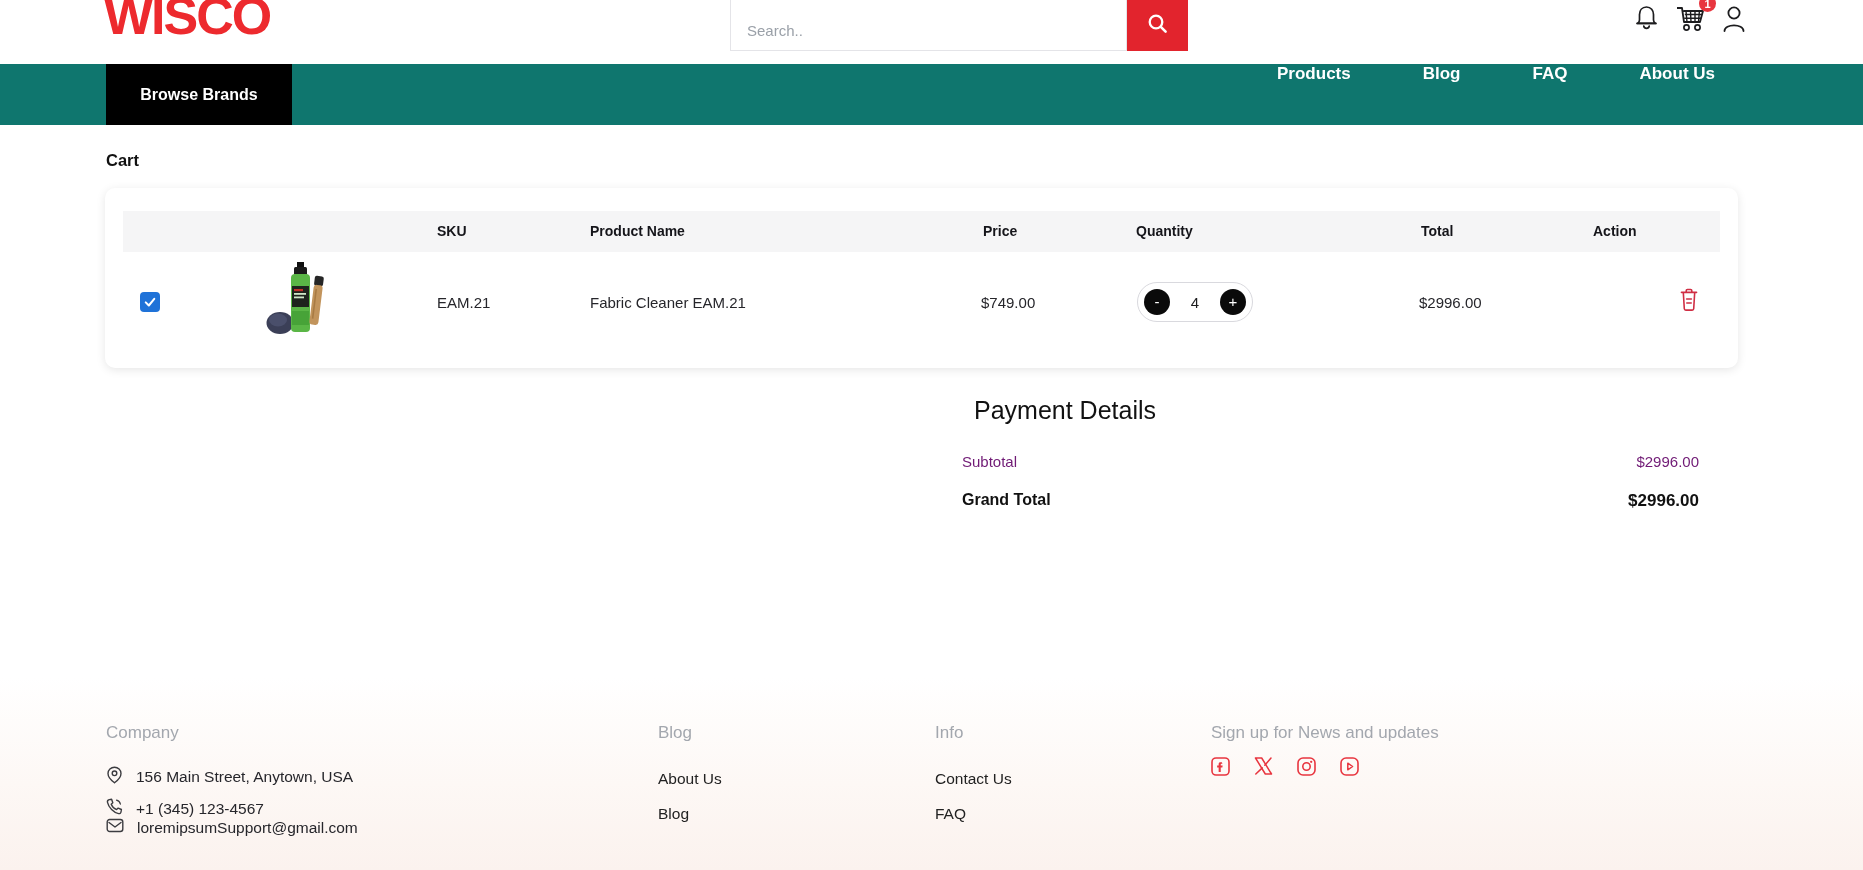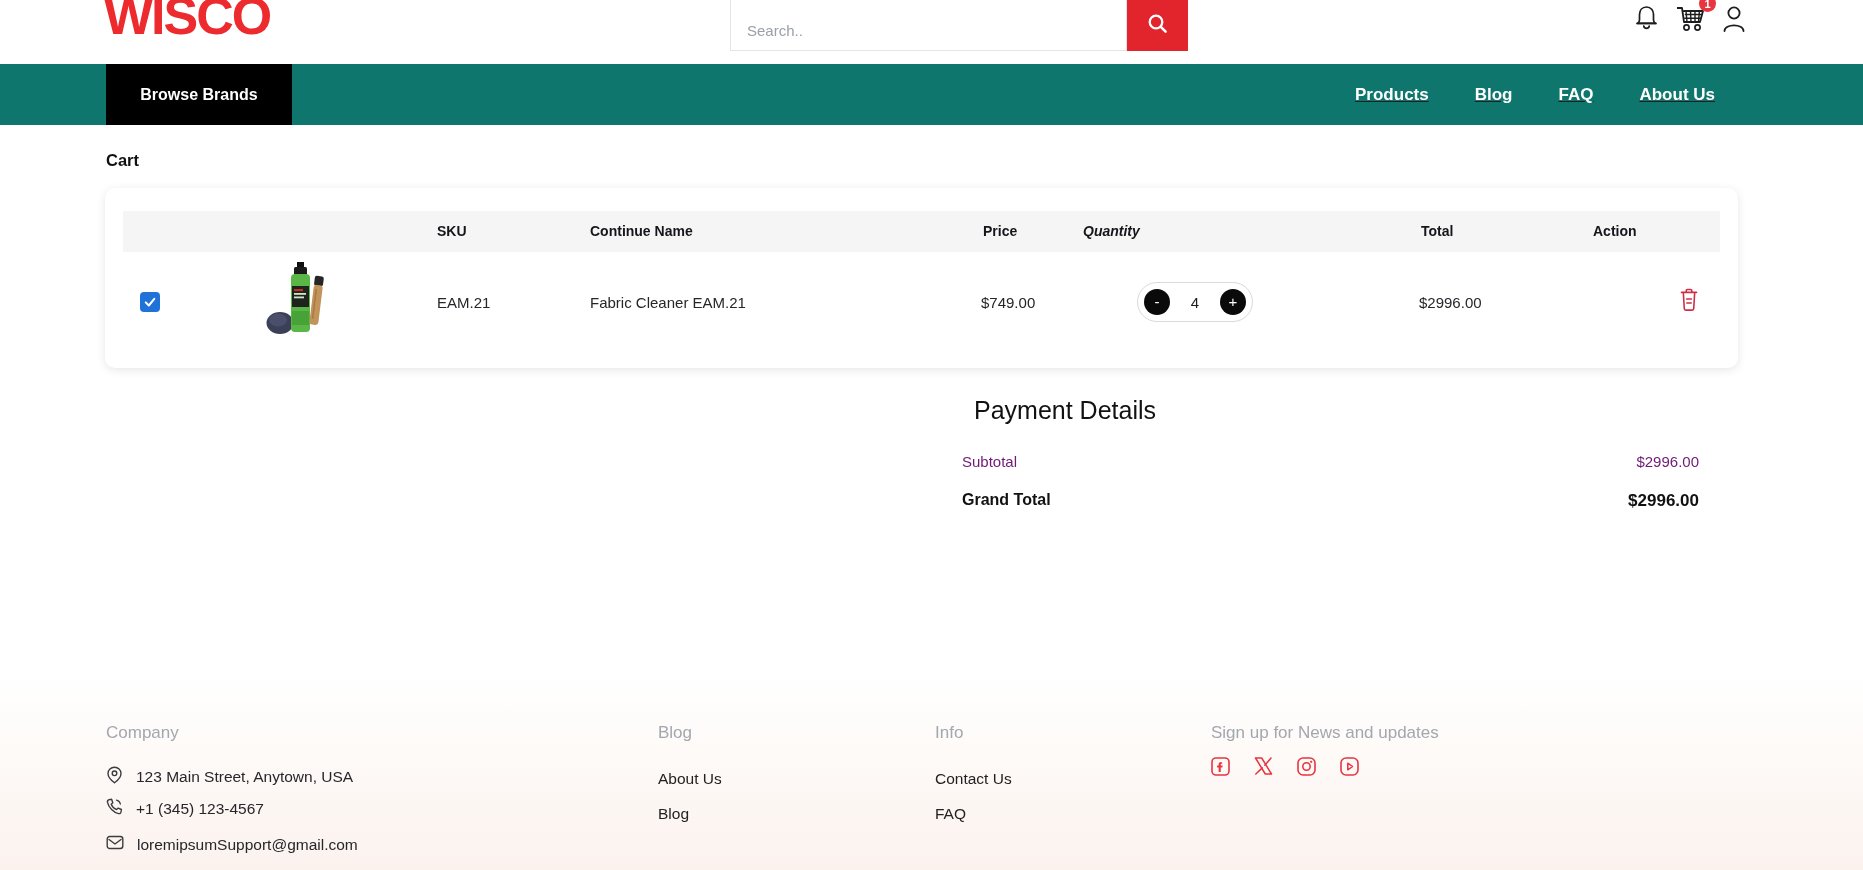--- a/index.html
+++ b/index.html
@@ -20,21 +20,21 @@
   .cartwrap{position:relative;}
   .badge{position:absolute;right:-8px;top:-8px;width:17px;height:17px;border-radius:50%;
         background:#e8353f;color:#fff;font-size:11px;font-weight:bold;display:flex;
         align-items:center;justify-content:center;}
 
   
   .navbar{position:absolute;left:0;top:64px;width:100%;height:61px;background:#0f766e;}
   .browsebtn{position:absolute;left:106px;top:0;width:186px;height:61px;background:#000;
         color:#fff;border:none;font-weight:bold;font-size:16px;cursor:pointer;
         font-family:"Liberation Sans",sans-serif;}
-  .navlinks{position:absolute;right:148px;top:0;height:100%;display:flex;align-items:center;gap:46px;text-decoration:underline;}
+  .navlinks{position:absolute;right:148px;top:0;height:100%;display:flex;gap:72px;}
   .navlink{color:#fff;font-weight:bold;font-size:17px;cursor:pointer;text-decoration:none;}
 
   
   .carttitle{position:absolute;left:106px;top:151px;font-size:16.5px;font-weight:bold;color:#111;}
   .cartcard{position:absolute;left:105px;top:188px;width:1633px;height:180px;background:#fff;
         border-radius:10px;box-shadow:0 2px 10px rgba(0,0,0,0.10);}
   .thead{position:absolute;left:18px;top:23px;width:1597px;height:41px;background:#f5f5f6;}
   .th{position:absolute;top:0;line-height:41px;font-size:14px;font-weight:bold;color:#15151a;}
   .trow{position:absolute;left:18px;top:64px;width:1597px;height:100px;}
   .cell{position:absolute;top:50%;transform:translateY(-50%);}
@@ -130,23 +130,23 @@
       <a class="navlink">FAQ</a>
       <a class="navlink">About Us</a>
     </div>
   </div>
 
   <div class="carttitle">Cart</div>
 
   <div class="cartcard">
     <div class="thead">
       <span class="th" style="left:314px;">SKU</span>
-      <span class="th" style="left:467px;">Continue Name</span>
+      <span class="th" style="left:467px;">Product Name</span>
       <span class="th" style="left:860px;">Price</span>
-      <span class="th" style="left:960px;font-style:italic;">Quantity</span>
+      <span class="th" style="left:1013px;">Quantity</span>
       <span class="th" style="left:1298px;">Total</span>
       <span class="th" style="left:1470px;">Action</span>
     </div>
 
     <div class="trow">
       <div class="cell" style="left:17px;">
         <div class="checkbox">
           <svg width="14" height="14" viewBox="0 0 18 18" fill="none">
             <polyline points="3.5,9.5 7.5,13.5 14.5,5" stroke="#fff" stroke-width="2.6" fill="none" stroke-linecap="round" stroke-linejoin="round"></polyline>
           </svg>
@@ -220,34 +220,34 @@
 
     <span class="fheading" style="left:106px;">Company</span>
 
     <div class="crow" style="top:89px;">
       <span>
         <svg width="17" height="18" viewBox="0 0 17 18" fill="none">
           <path d="M8.5 1.2 C4.9 1.2 2 4 2 7.5 C2 12 8.5 16.8 8.5 16.8 C8.5 16.8 15 12 15 7.5 C15 4 12.1 1.2 8.5 1.2 Z" stroke="#3c3c40" stroke-width="1.4"></path>
           <circle cx="8.5" cy="7.3" r="2.3" stroke="#3c3c40" stroke-width="1.4"></circle>
         </svg>
       </span>
-      <span>123 Main Street, Anytown, USA</span>
+      <span>156 Main Street, Anytown, USA</span>
     </div>
 
     <div class="crow" style="top:121px;">
       <span>
         <svg width="17" height="17" viewBox="0 0 17 17" fill="none">
           <path d="M3.2 1.6 L5.6 1.3 L6.8 4.7 L5.2 6.2 C5.9 8.1 8.5 10.7 10.6 11.6 L12.2 10.1 L15.4 11.5 L15 14 C14.8 15.2 13.8 15.9 12.6 15.6 C7.6 14.4 2.6 9.4 1.5 4.3 C1.2 3.1 2 2 3.2 1.6 Z" stroke="#3c3c40" stroke-width="1.4" stroke-linejoin="round"></path>
           <path d="M10.5 2.2 C12.4 2.6 14 4.2 14.4 6.1" stroke="#3c3c40" stroke-width="1.2" stroke-linecap="round"></path>
         </svg>
       </span>
       <span>+1 (345) 123-4567</span>
     </div>
 
-    <div class="crow" style="top:158px;">
+    <div class="crow" style="top:141px;">
       <span>
         <svg width="18" height="15" viewBox="0 0 18 15" fill="none">
           <rect x="1.2" y="1.5" width="15.6" height="12" rx="2.5" stroke="#3c3c40" stroke-width="1.4"></rect>
           <path d="M3 4.5 L9 9 L15 4.5" stroke="#3c3c40" stroke-width="1.4" stroke-linecap="round" stroke-linejoin="round"></path>
         </svg>
       </span>
       <span>loremipsumSupport@gmail.com</span>
     </div>
 
     <span class="fheading" style="left:658px;">Blog</span>

